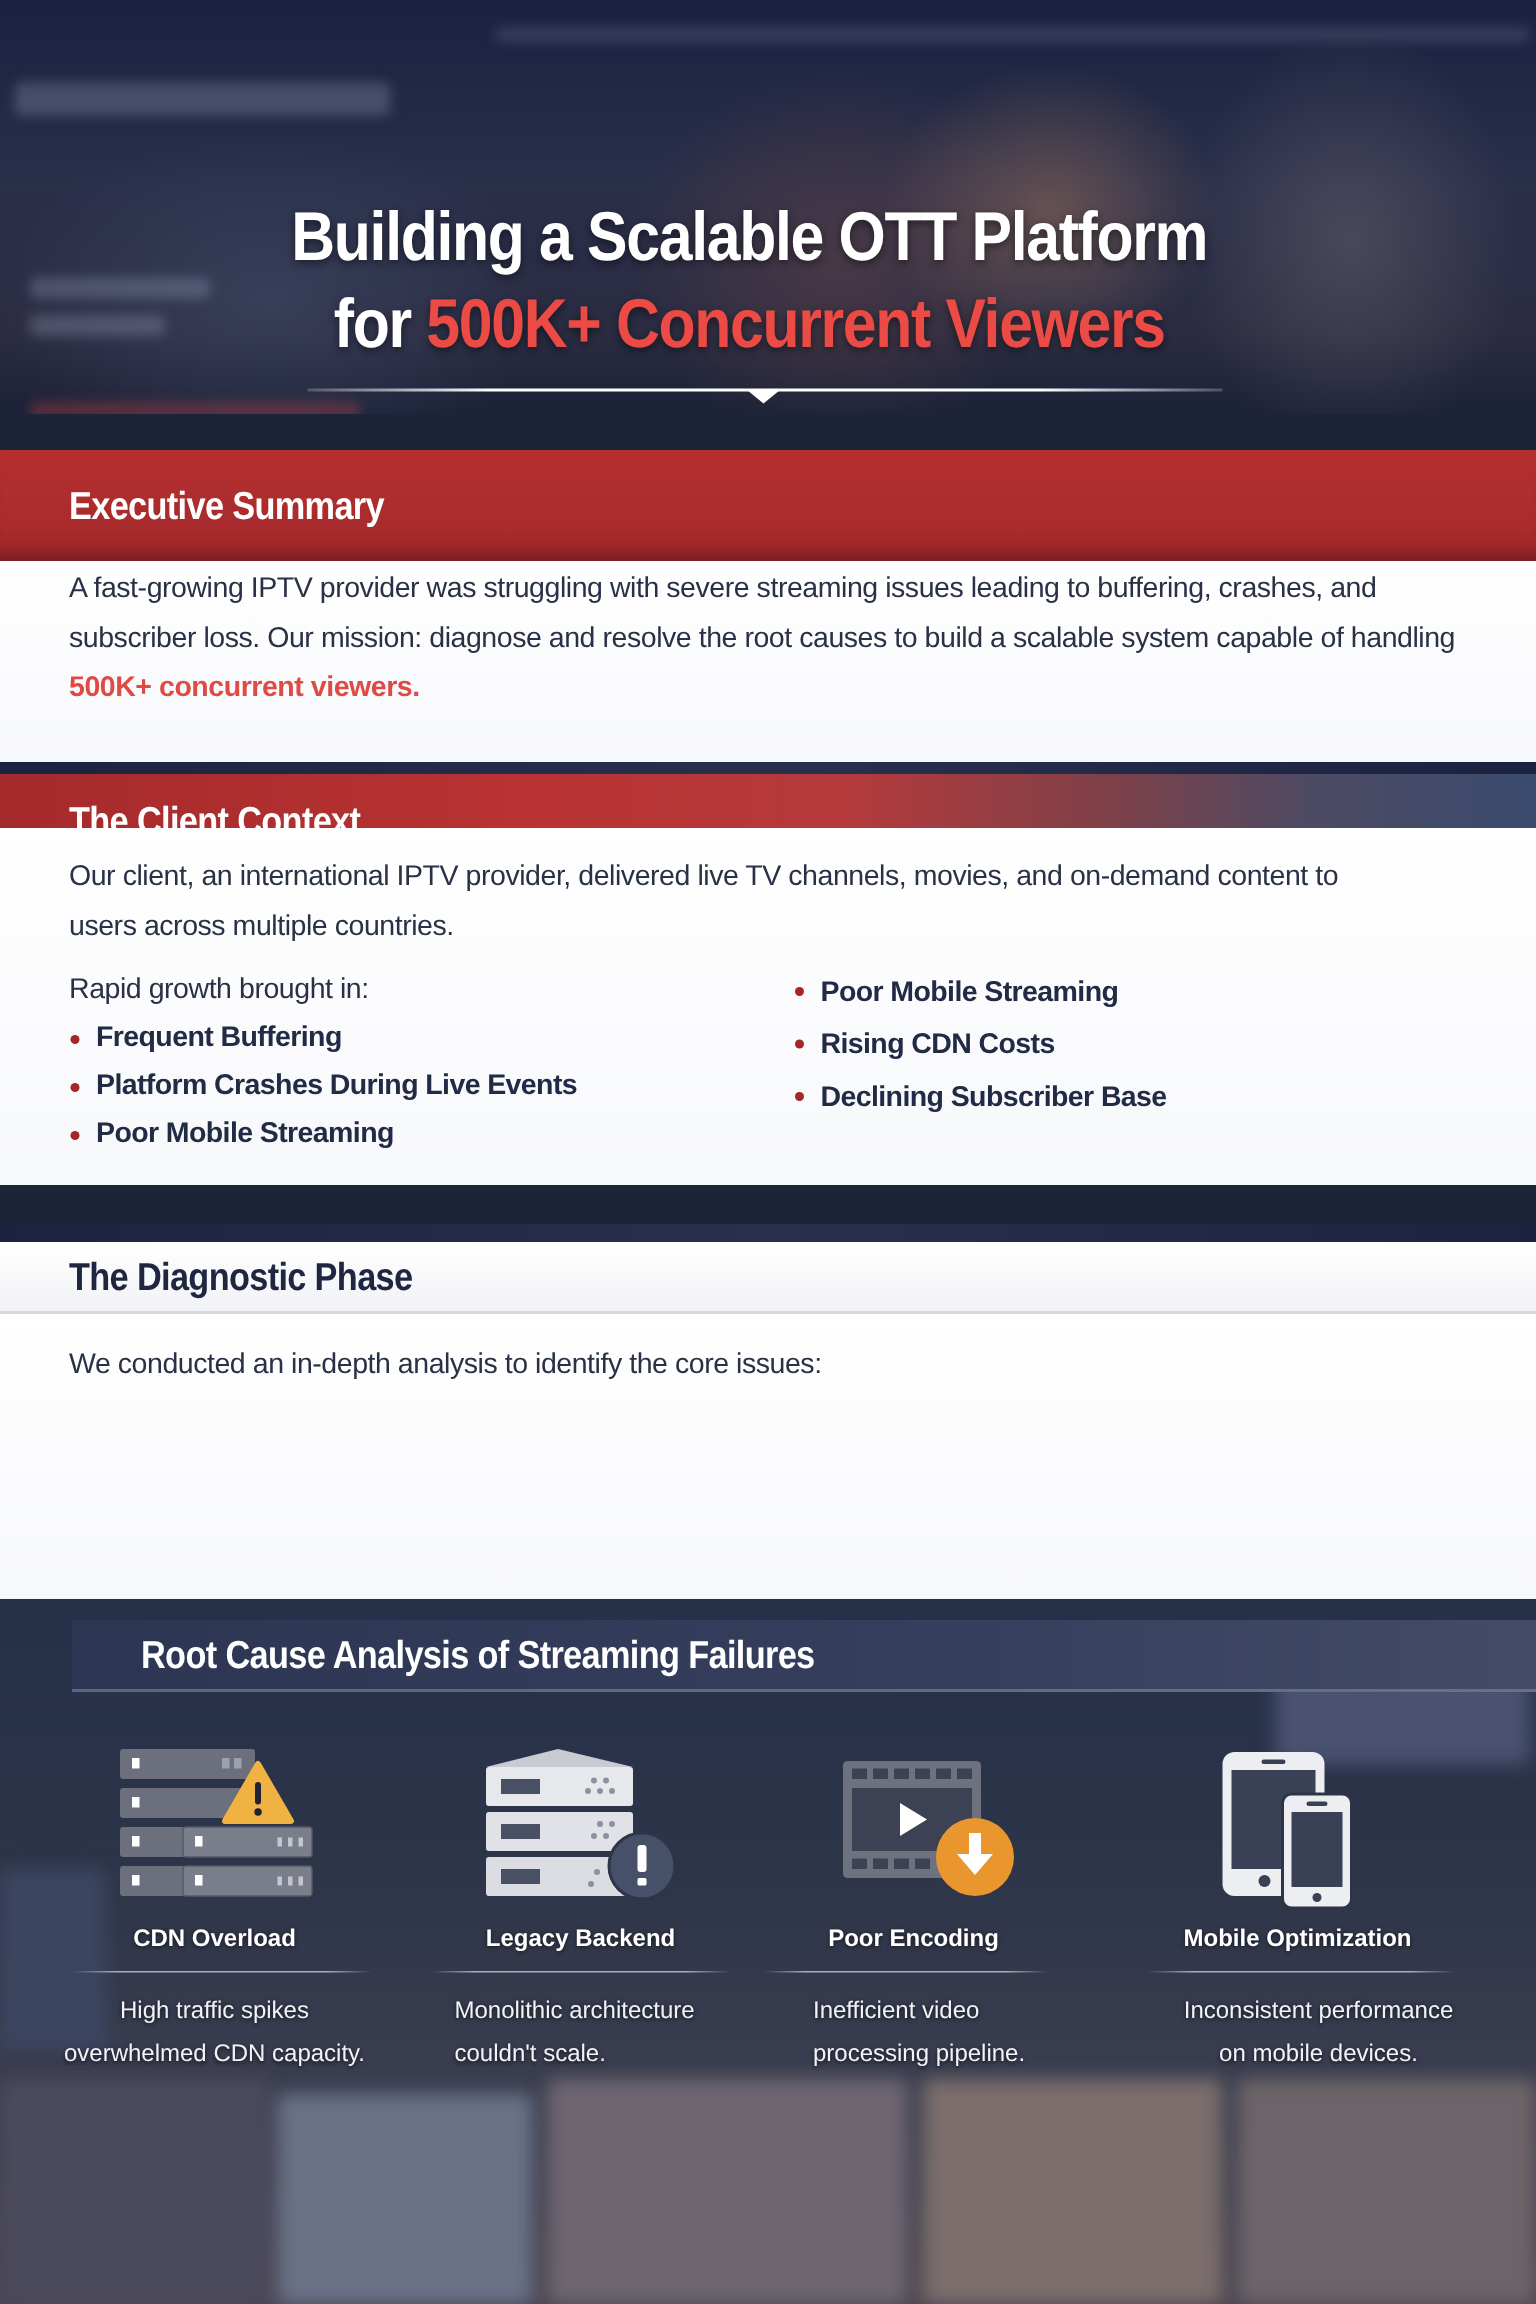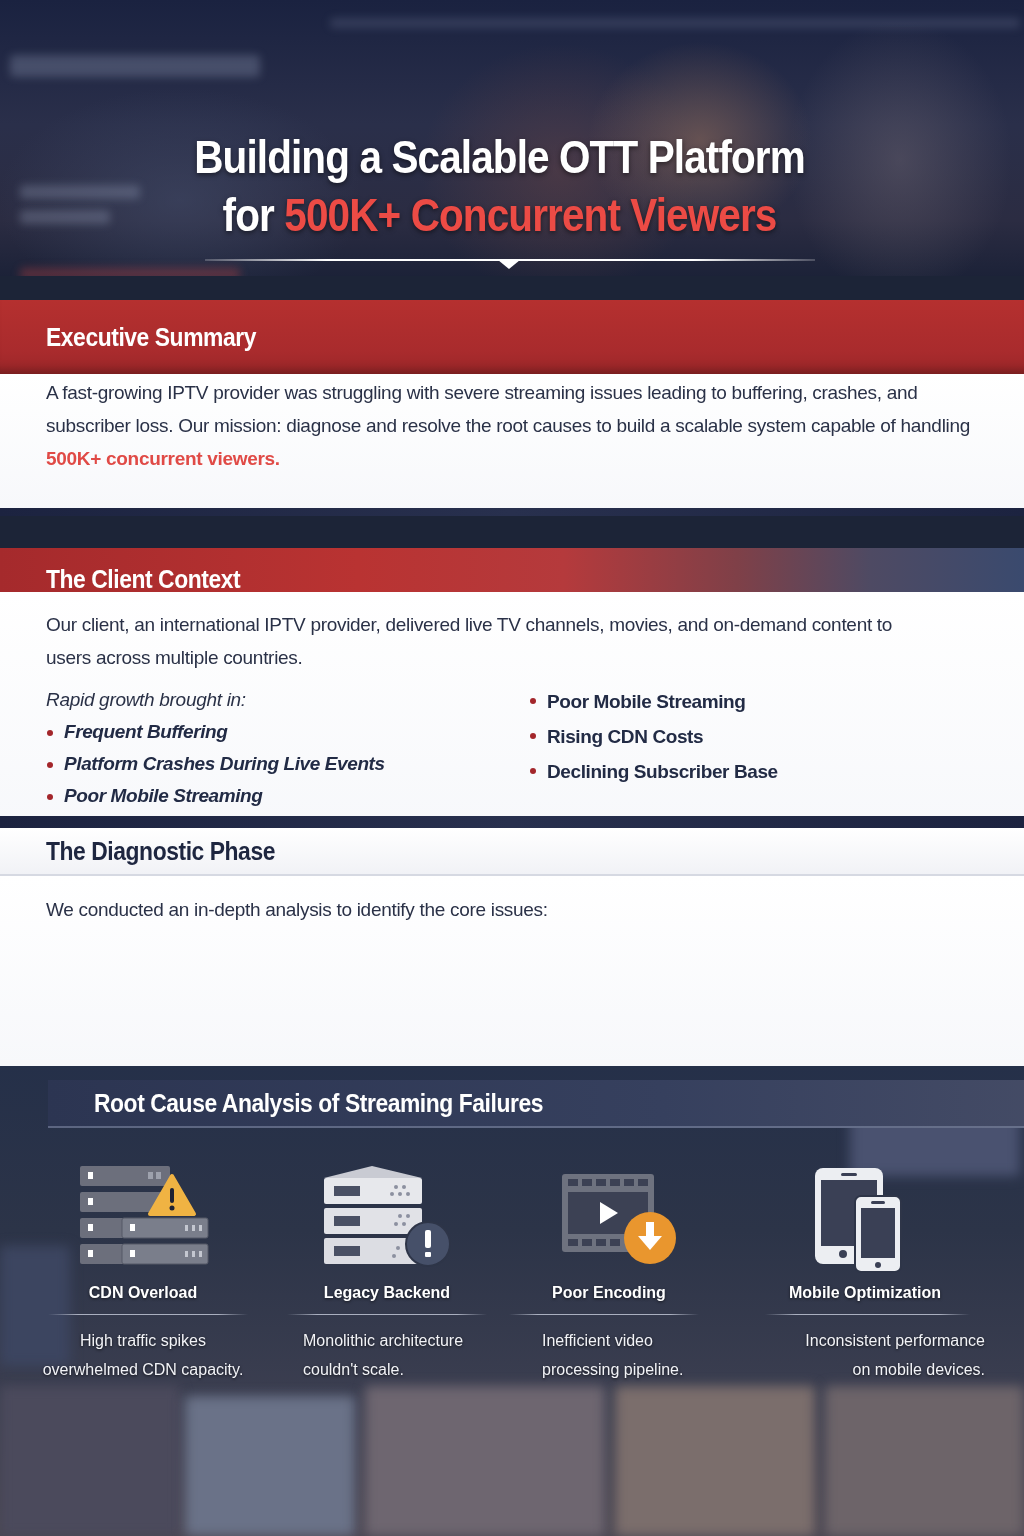--- a/index.html
+++ b/index.html
@@ -50,21 +50,20 @@
       color: #ffffff; font-weight: 700; font-size: 26px;
       letter-spacing: -0.5px;
     }
     .sec-header span { display: inline-block; transform: scaleX(0.88); transform-origin: left center; }
     .red-header {
       background: linear-gradient(180deg, #b5302f 0%, #a92b2d 70%, #9a2628 100%);
       box-shadow: inset 0 -12px 10px -8px rgba(0,0,0,0.25);
     }
     .red-header-fade {
       background: linear-gradient(90deg, #a52a2c 0%, #b93332 35%, #b53a3c 55%, #7f4048 72%, #4e4a63 85%, #3a4a6e 100%);
-      margin-top: 32px;
     }
     .dark-bar {
       position: absolute; left: 0; width: 1024px;
       background: linear-gradient(90deg, #1c2340, #28304e 50%, #1c2340);
     }
 
     
     .panel {
       position: absolute; left: 0; width: 1024px;
       background: linear-gradient(180deg, #ffffff 0%, #f7f8fb 100%);
@@ -150,24 +149,24 @@
   <span>Executive Summary</span>
 </div>
 <div class="panel" style="top:374px;height:134px;padding:2px 46px 0 46px;">
   <p class="body-text"><span>A fast-growing IPTV provider was struggling with severe streaming issues leading to buffering, crashes, and subscriber loss. Our mission: diagnose and resolve the root causes to build a scalable system capable of handling </span><span class="hl">500K+ concurrent viewers.</span></p>
 </div>
 
 <div class="dark-bar" style="top:508px;height:8px;"></div>
 <div class="sec-header red-header-fade" style="top:516px;height:62px;">
   <span>The Client Context</span>
 </div>
-<div class="panel" style="top:592px;height:238px;padding:16px 46px 0 46px;">
+<div class="panel" style="top:552px;height:238px;padding:16px 46px 0 46px;">
   <p class="body-text" style="width:860px;">Our client, an international IPTV provider, delivered live TV channels, movies, and on-demand content to users across multiple countries.</p>
   <div style="position:relative;margin-top:10px;">
-    <div style="position:absolute;left:0;top:0;width:460px;font-style:italic;">
+    <div style="position:absolute;left:0;top:0;width:460px;">
       <p class="body-text" style="line-height:32px;">Rapid growth brought in:</p>
       <ul class="bullets">
         <li>Frequent Buffering</li>
         <li>Platform Crashes During Live Events</li>
         <li>Poor Mobile Streaming</li>
       </ul>
     </div>
     <div style="position:absolute;left:483px;top:0;width:400px;">
       <ul class="bullets" style="line-height:35px;">
         <li style="line-height:35px;">Poor Mobile Streaming</li>
@@ -305,17 +304,17 @@
     <rect x="8" y="14" width="56" height="66" fill="#3a4055"></rect>
     <rect x="28" y="7" width="16" height="3" rx="1.5" fill="#3a4055"></rect>
     <circle cx="30" cy="88" r="4" fill="#3a4055"></circle>
     <rect x="42" y="30" width="46" height="76" rx="6" fill="#eceef2" stroke="#2e3548" stroke-width="2"></rect>
     <rect x="48" y="42" width="34" height="50" fill="#3a4055"></rect>
     <rect x="58" y="35" width="14" height="3" rx="1.5" fill="#3a4055"></rect>
     <circle cx="65" cy="99" r="3" fill="#3a4055"></circle>
   </svg>
   <div class="rc-title">Mobile Optimization</div>
   <div class="rc-line" style="left:20px;width:205px;"></div>
-  <div class="rc-desc" style="text-align:right;padding-left:28px;">
+  <div class="rc-desc" style="text-align:center;padding-left:28px;">
     <div>Inconsistent performance</div>
     <div>on mobile devices.</div>
   </div>
 </div>
 
 </body></html>

